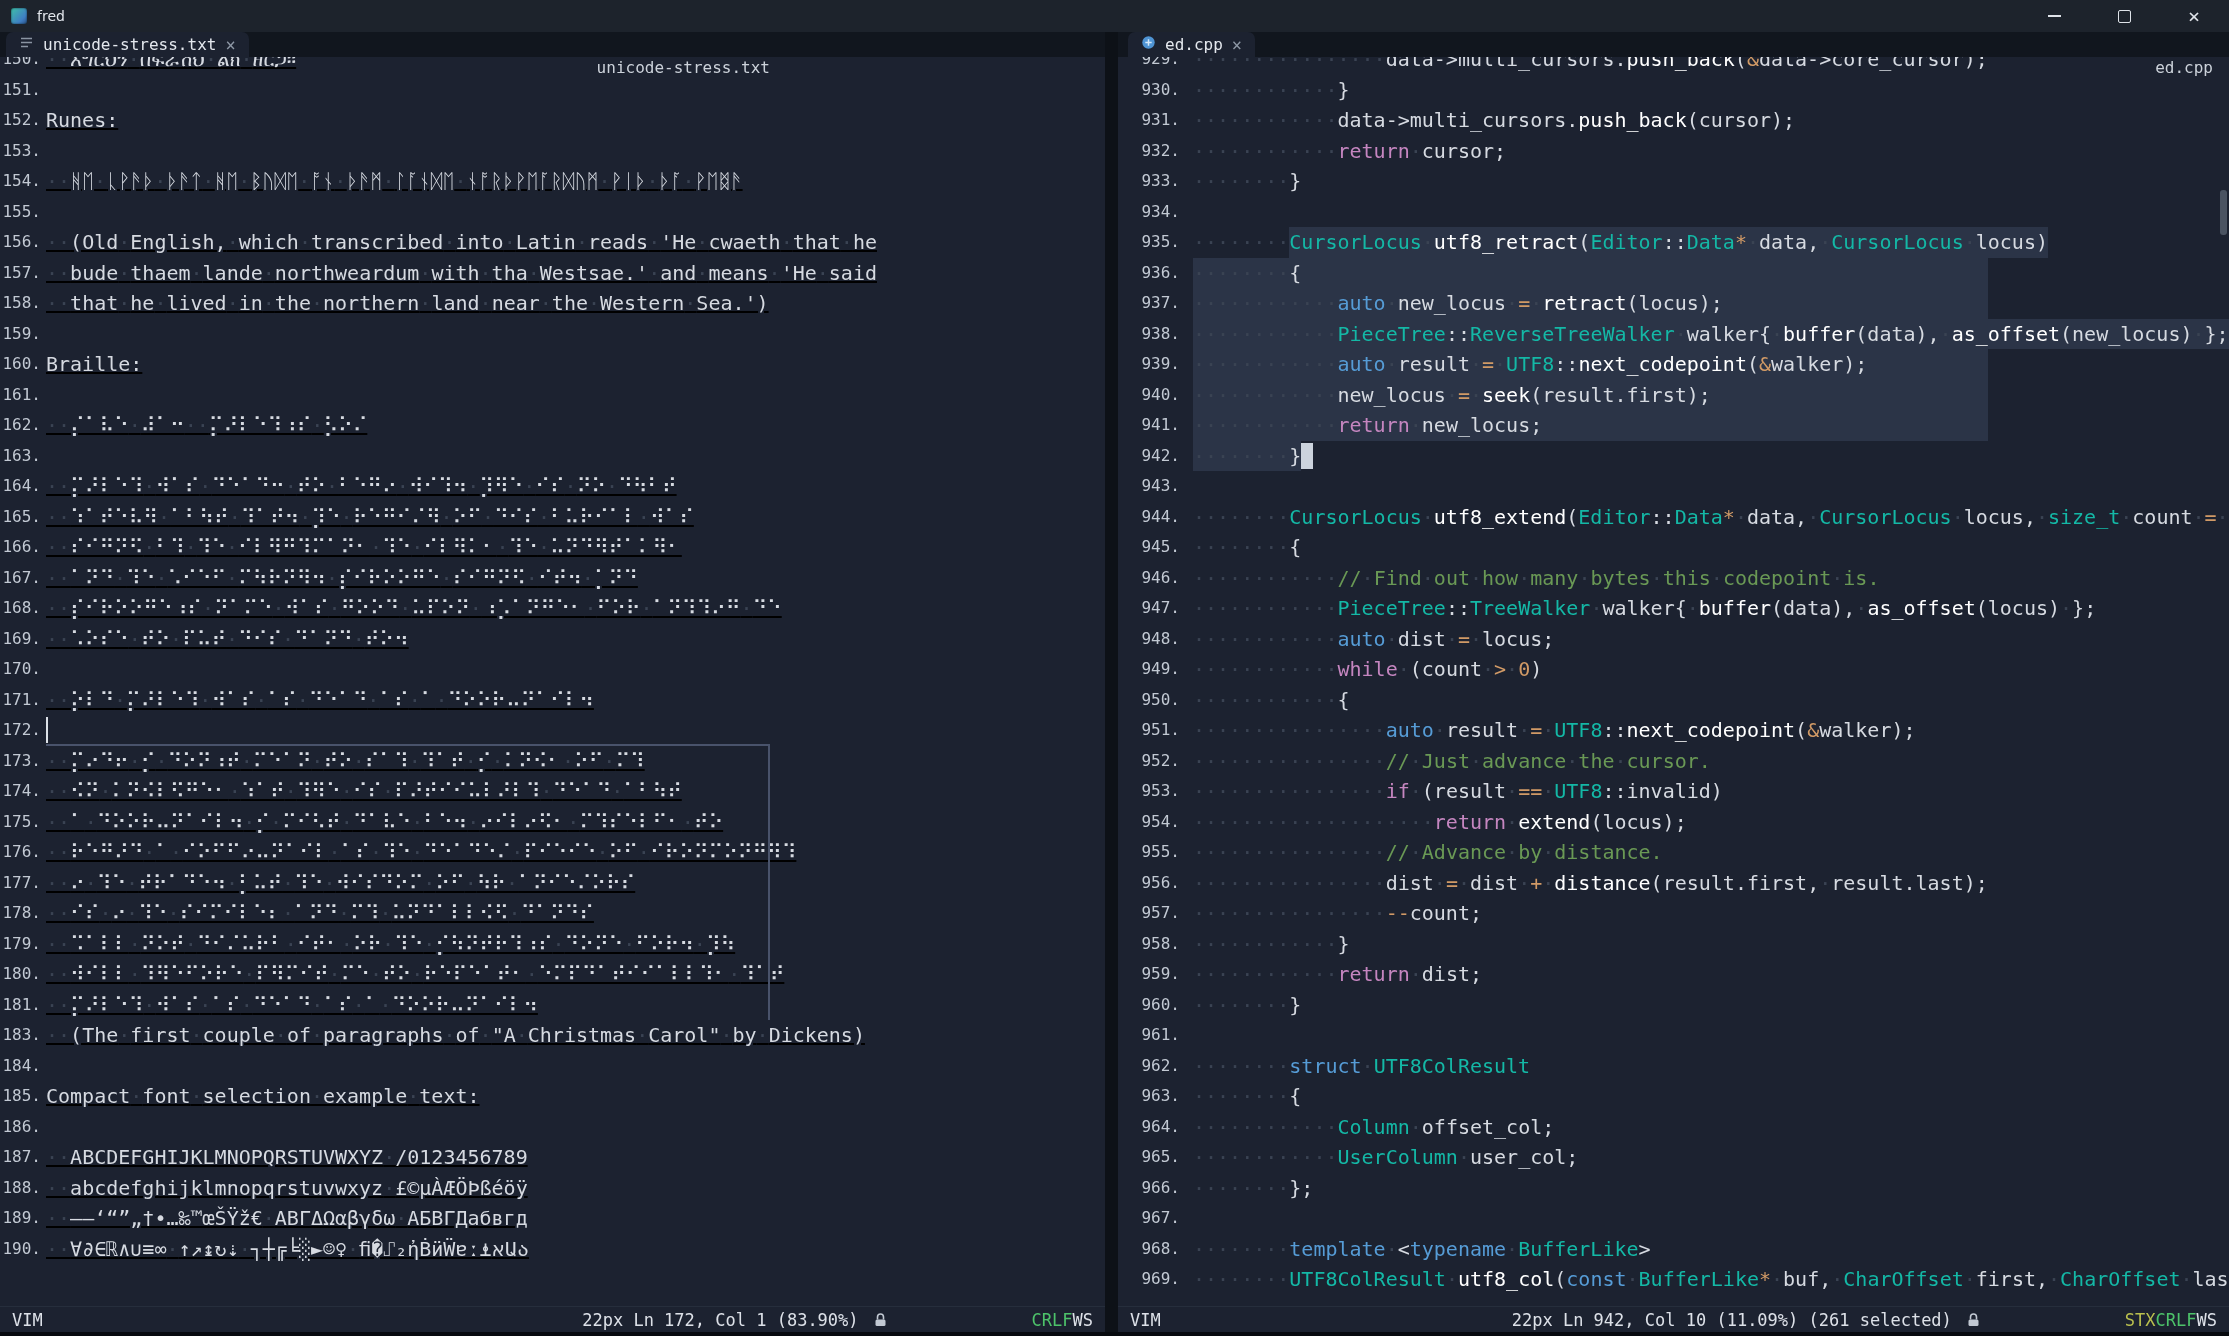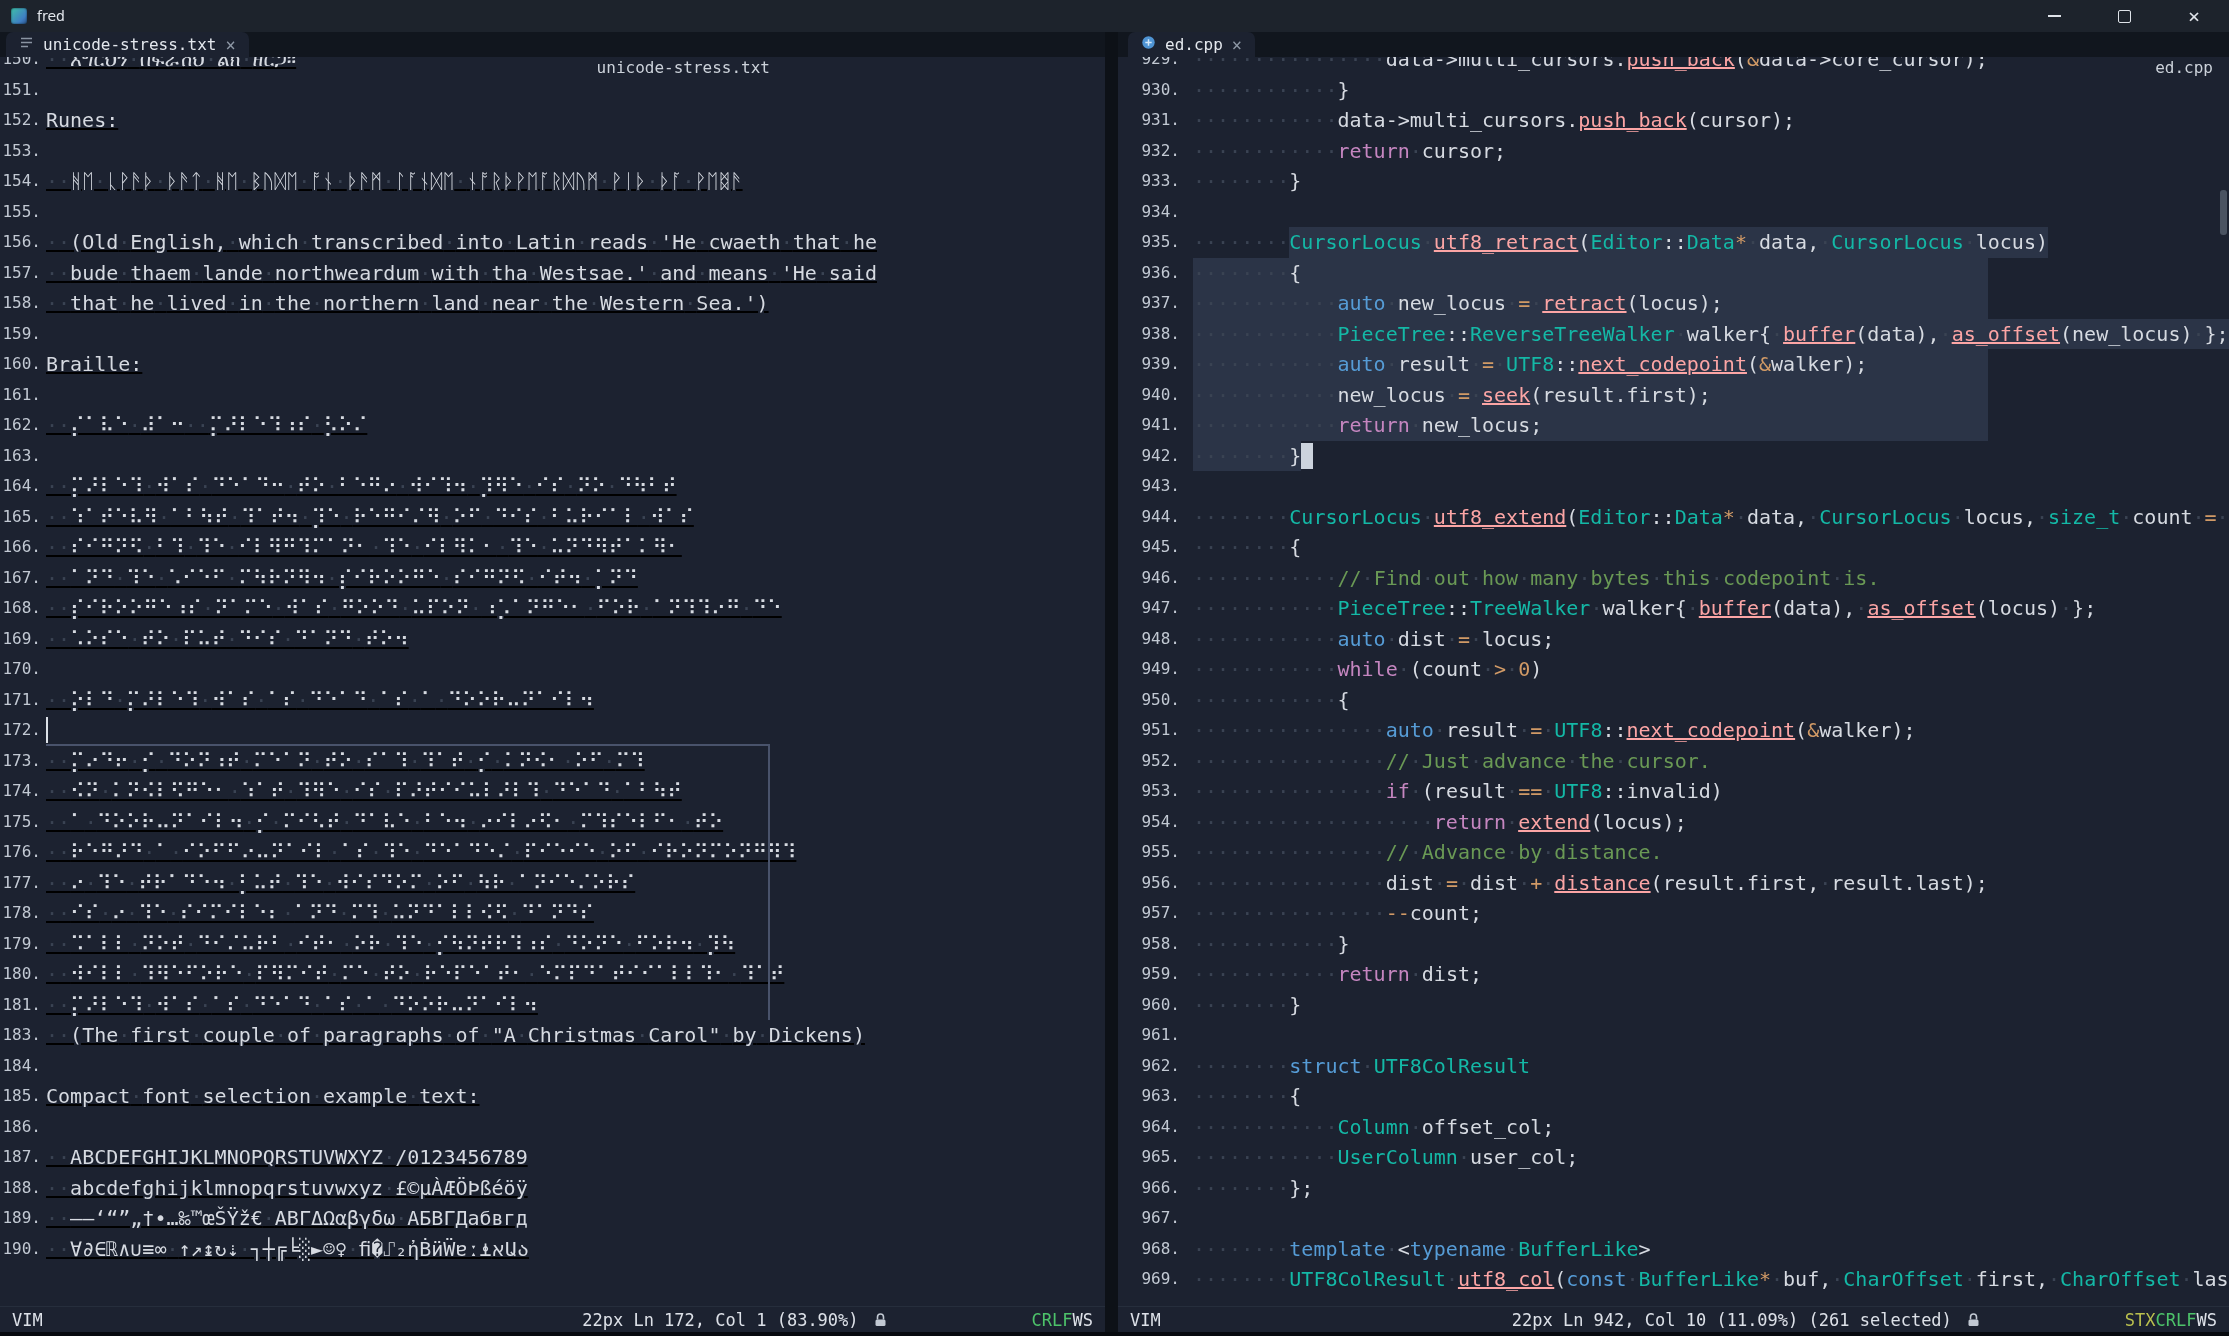--- a/index.html
+++ b/index.html
@@ -30,21 +30,21 @@
   .pane-right{left:1118px;width:1111px;--gut:75px;}
   .divider{position:absolute;left:1105px;width:13px;top:32px;bottom:4px;background:#0d1117;}
 
   .lines{margin-top:-13px;}
   .row{height:30.5px;line-height:30.5px;white-space:pre;font-size:20px;color:#d6dae1;position:relative;}
   .ln{display:inline-block;box-sizing:border-box;text-align:right;font-size:16px;line-height:30.5px;color:#c2c9d3;vertical-align:top;}
   .pane-left .ln{width:46px;padding-right:5px;}
   .pane-right .ln{width:75px;padding-right:13px;}
 
   .c-d{color:#d6dae1;} .c-k{color:#569CD6;} .c-c{color:#C586C0;text-align:right;} .c-t{color:#14b8a6;}
-  .c-f{color:#fca5a5;text-decoration:underline;} .c-m{color:#6A9955;} .c-o{color:#D19A66;} .ws{color:#3a4353;}
+  .c-f{color:#ffffff;} .c-m{color:#6A9955;} .c-o{color:#D19A66;} .ws{color:#3a4353;}
 
   .selrect{position:absolute;top:0;bottom:0;background:#2b3447;z-index:-1;}
   .block-cursor{position:absolute;top:2px;bottom:2px;width:1ch;background:#ccd3dd;}
   .caret{position:absolute;top:2px;bottom:3px;width:2px;background:#dbe0e7;left:var(--gut);}
 
   .overlay-name{position:absolute;top:1px;font-size:16px;line-height:20px;color:#ccd2da;z-index:3;pointer-events:none;}
   .overlay-left{left:0;width:770px;text-align:right;}
   .overlay-right{right:16px;}
 
   .cursor-underline{position:absolute;left:46px;top:687px;width:724px;height:2px;background:#49536b;z-index:2;}

